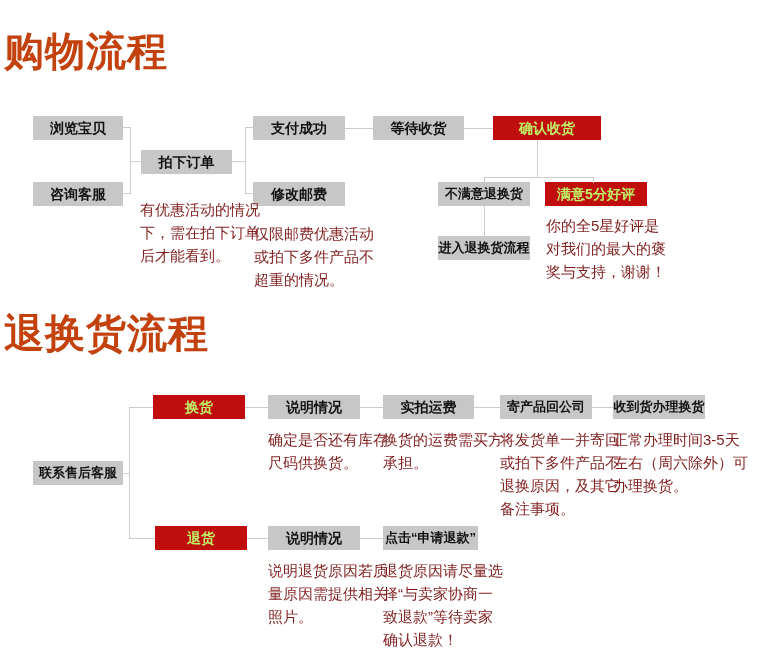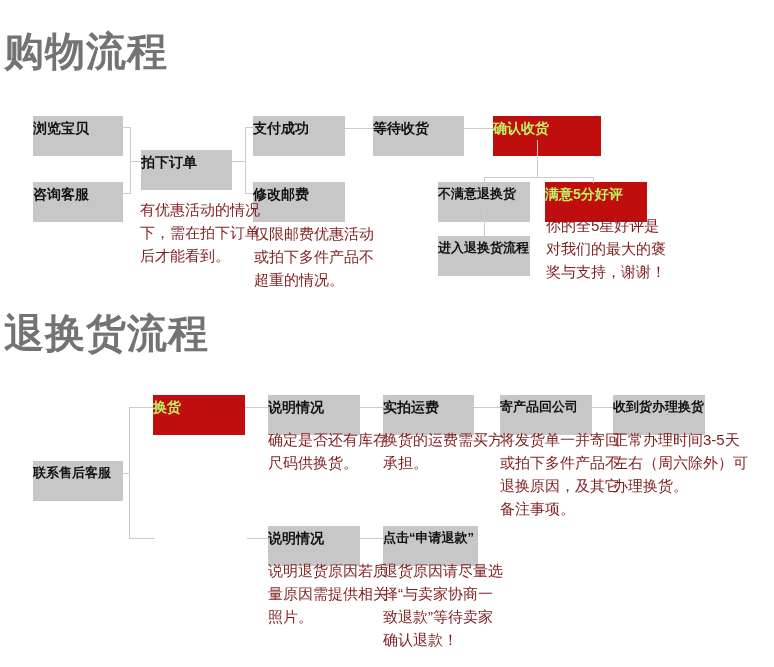--- a/index.html
+++ b/index.html
@@ -2,26 +2,26 @@
 <html><head>
 <meta charset="utf-8">
 <style>
   html,body{margin:0;padding:0;background:#ffffff;}
   #canvas{
     position:relative;width:774px;height:667px;background:#ffffff;
     font-family:"Liberation Sans",sans-serif;overflow:hidden;
   }
   .title{
     position:absolute;left:4px;margin:0;
-    font-size:40px;line-height:42px;font-weight:900;color:#737373;
+    font-size:40px;line-height:42px;font-weight:900;color:#c2410c;
     letter-spacing:1px;white-space:nowrap;
   }
   .node{
-    position:absolute;height:40px;line-height:24px;
-    text-align:left;font-weight:bold;font-size:14px;
+    position:absolute;height:24px;line-height:24px;
+    text-align:center;font-weight:bold;font-size:14px;
     white-space:nowrap;overflow:hidden;
   }
   .node.gray{background:#c7c7c7;color:#111111;}
   .node.red{background:#c00d0d;color:#bef264;}
   .node.small{font-size:13px;}
   .note{
     position:absolute;font-size:15px;line-height:23px;color:#7f1d1d;
     white-space:pre-line;width:150px;
   }
   .line{position:absolute;background:#cccccc;}
@@ -71,20 +71,21 @@
   <div class="line" style="left:484px;top:206px;width:1px;height:30px"></div>
 
   <h1 class="title" style="top:312px">退换货流程</h1>
 
   <div class="node gray small" style="left:33px;top:461px;width:90px">联系售后客服</div>
   <div class="node red" style="left:153px;top:395px;width:92px">换货</div>
   <div class="node gray" style="left:268px;top:395px;width:92px">说明情况</div>
   <div class="node gray" style="left:383px;top:395px;width:91px">实拍运费</div>
   <div class="node gray small" style="left:500px;top:395px;width:92px">寄产品回公司</div>
   <div class="node gray small" style="left:613px;top:395px;width:92px">收到货办理换货</div>
+  <div class="node red" style="left:155px;top:526px;width:92px">退货</div>
   <div class="node gray" style="left:268px;top:526px;width:92px">说明情况</div>
   <div class="node gray small" style="left:383px;top:526px;width:95px">点击“申请退款”</div>
 
   <div class="note" style="left:268px;top:428px">确定是否还有库存
 尺码供换货。</div>
   <div class="note" style="left:383px;top:428px">换货的运费需买方
 承担。</div>
   <div class="note" style="left:500px;top:428px">将发货单一并寄回
 或拍下多件产品不
 退换原因，及其它

